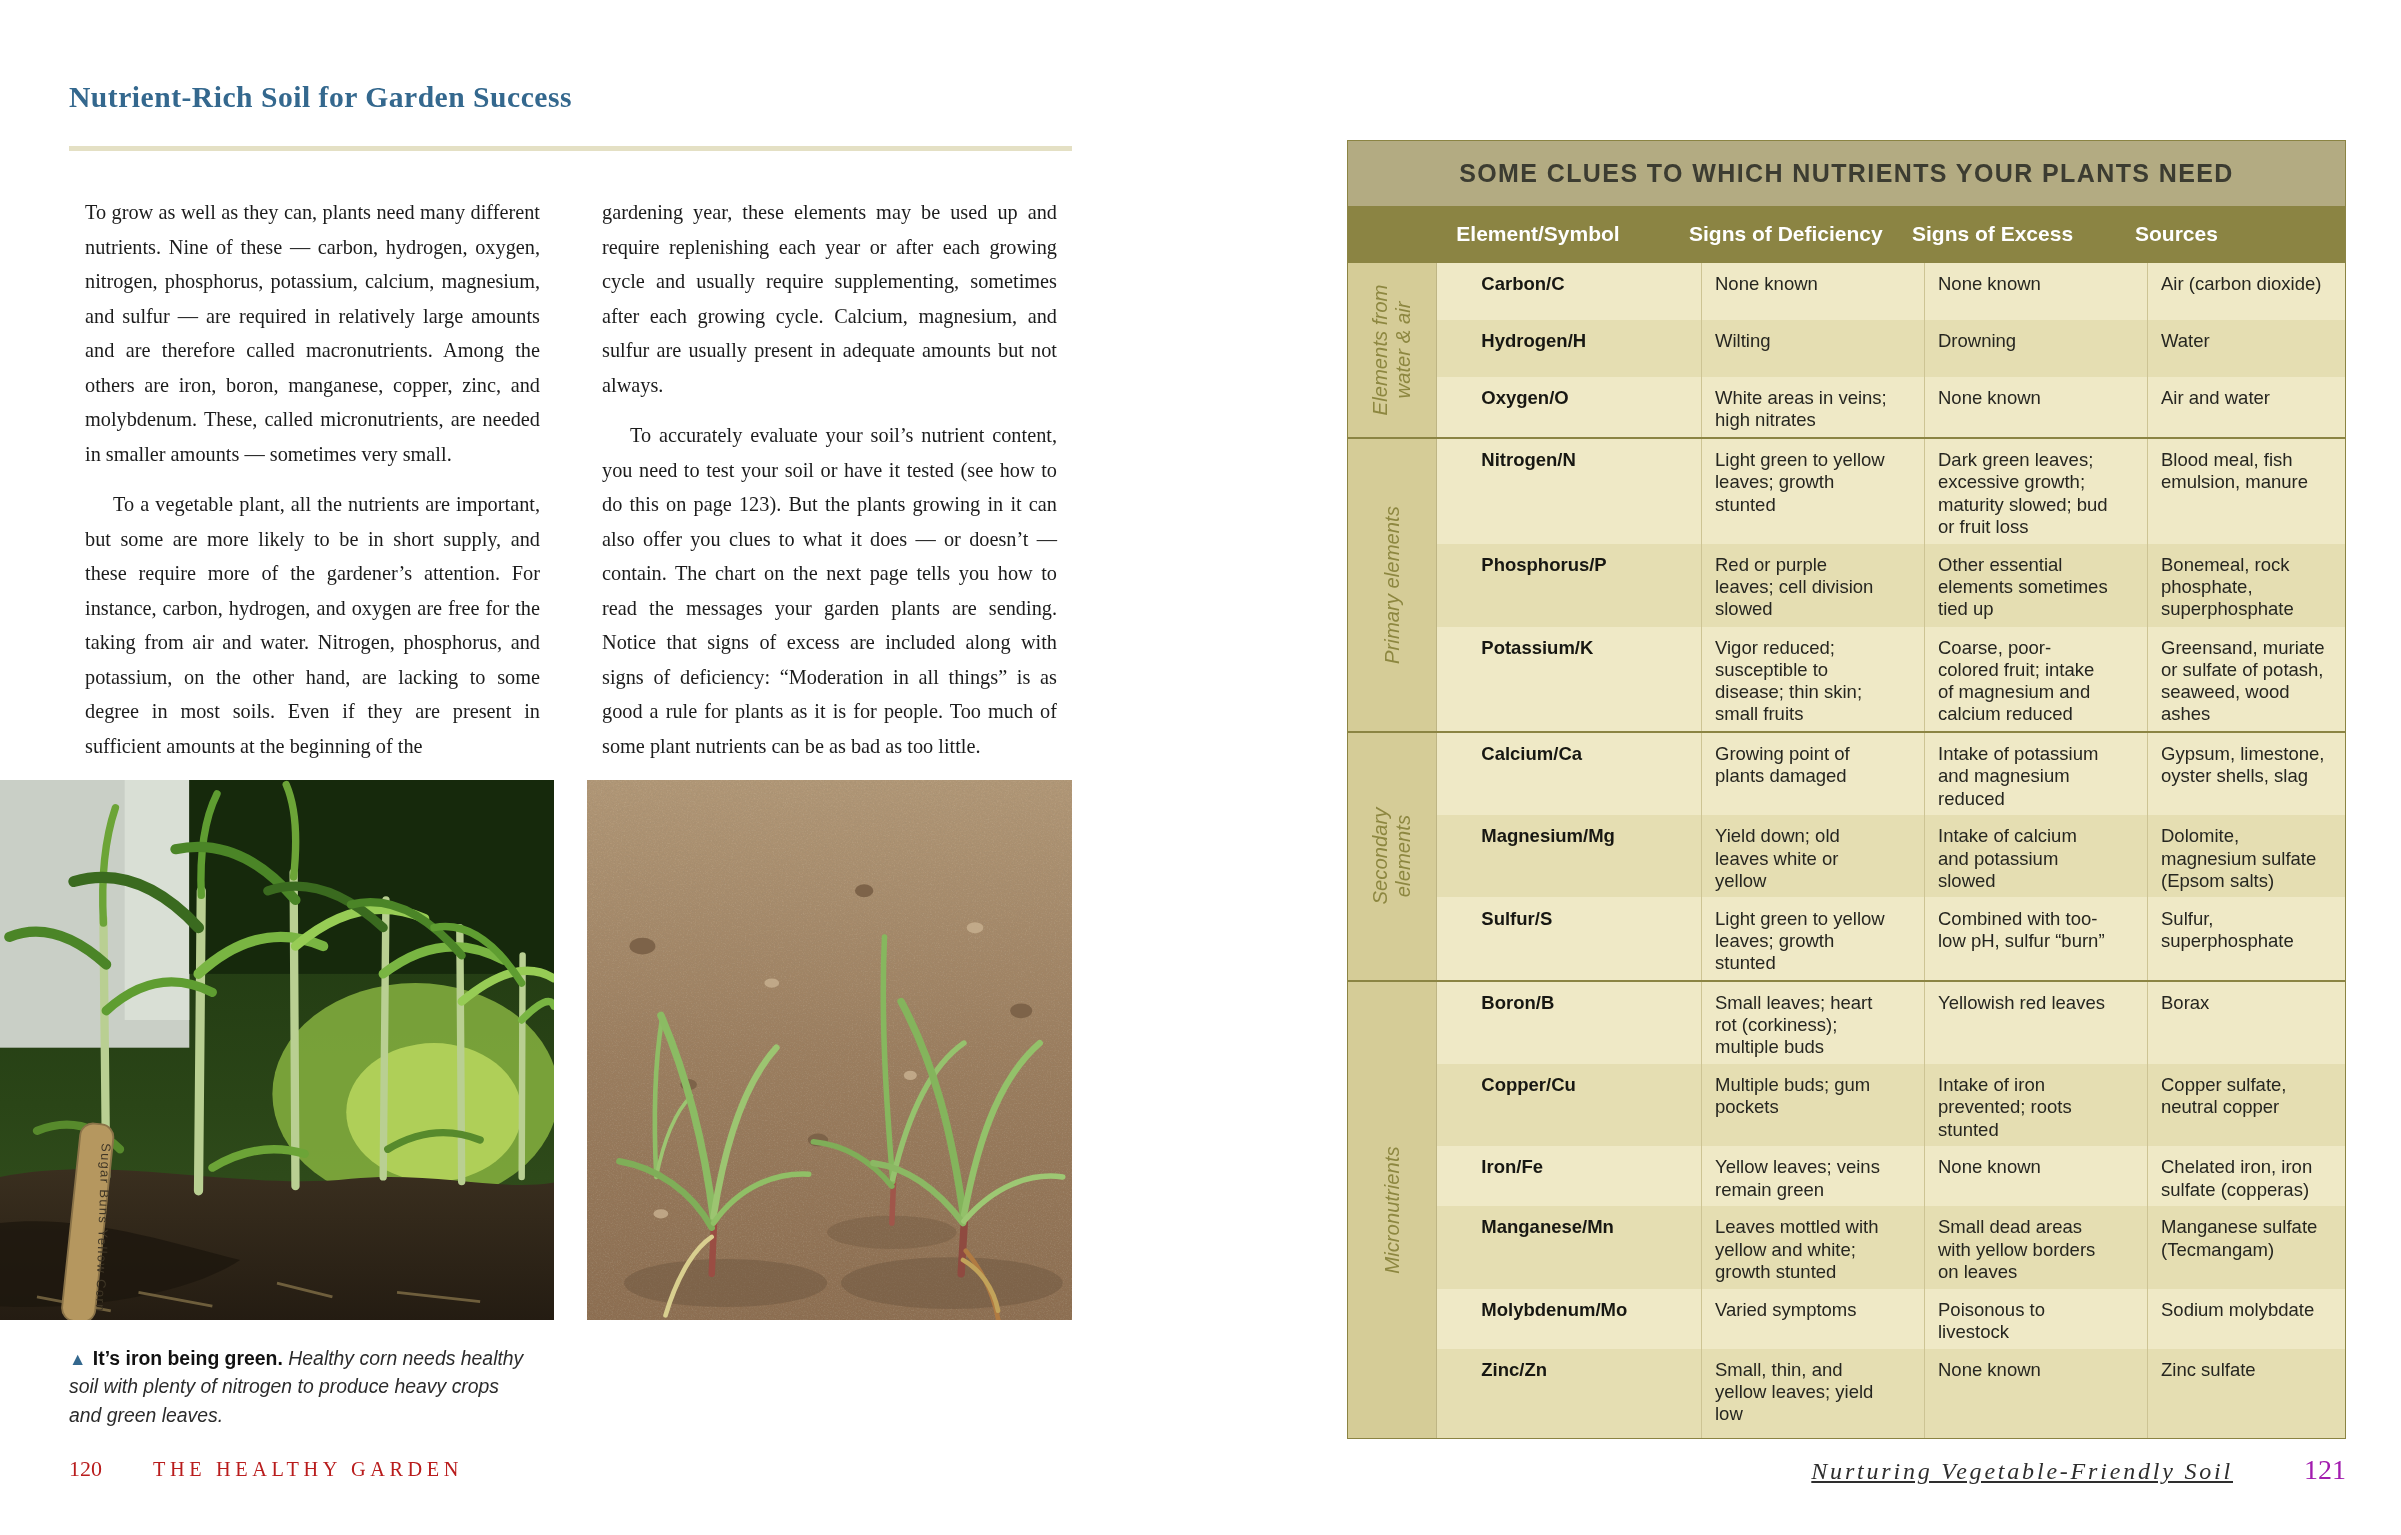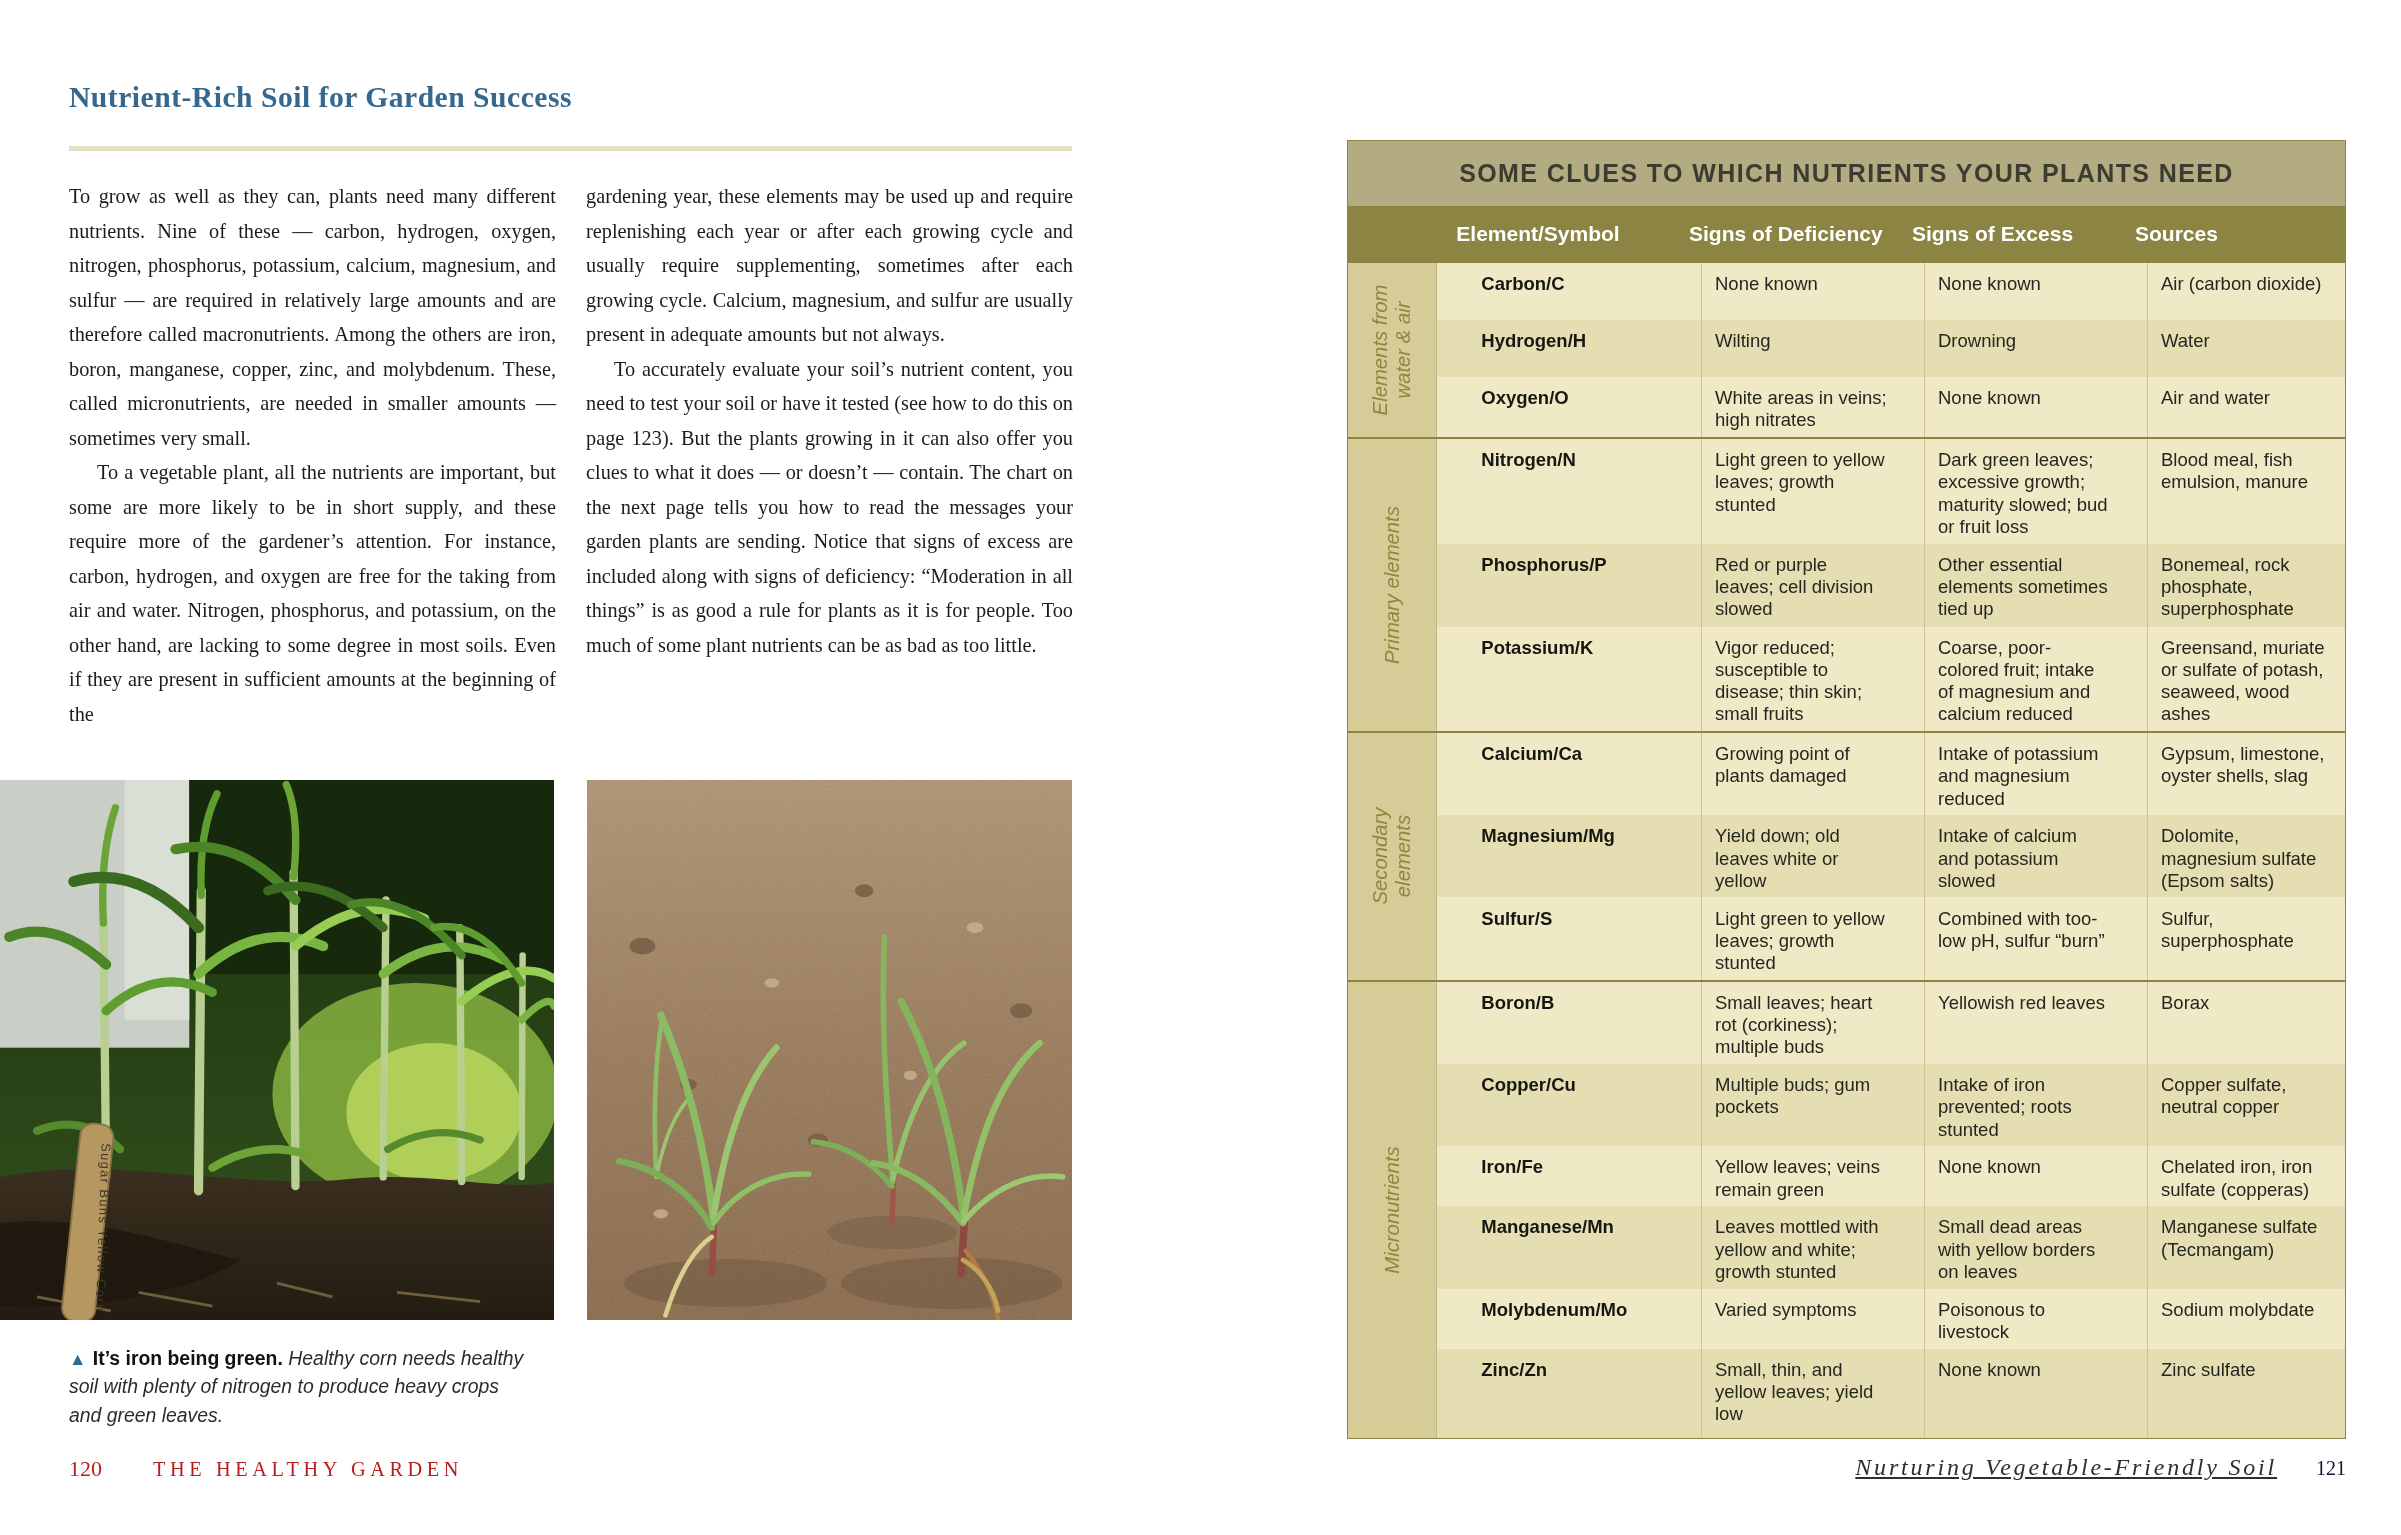--- a/index.html
+++ b/index.html
@@ -7,42 +7,42 @@
         font-family:"Liberation Serif",serif;color:#1c1c1c;}
 
   
   .page-title{position:absolute;left:69px;top:81px;margin:0;width:1007px;
 formid    font:bold 42px/1.1 "Liberation Serif",serif;color:var(--accent,#34688e);letter-spacing:0.5px;}
   .title-rule{position:absolute;left:69px;top:146px;width:1003px;height:4.6px;background:var(--rule-cream,#e4e0c4);}
 
   .col{position:absolute;top:179px;width:487px;font-size:20.3px;line-height:1.7;
        text-align:justify;hyphens:auto;}
   .col1{left:69px;} .col2{left:586px;}
-  .col p{margin:0;}
+  .col p{margin:16px;}
   .col p.indent{text-indent:28px;}
 
   .photo{position:absolute;top:780px;height:540px;overflow:hidden;background:#444;}
   .photo1{left:0;width:554px;}
   .photo2{left:587px;width:485px;}
   .photo svg{display:block;width:100%;height:100%;}
 
   .caption{position:absolute;top:1344px;font-family:"Liberation Sans",sans-serif;
            font-size:19.4px;line-height:1.45;color:#2b2b2b;font-style:italic;text-align:left;}
   .cap1{left:69px;width:466px;}
   .cap2{left:591px;width:462px;}
   .caption .tri{color:var(--accent,#34688e);font-style:normal;font-size:17.5px;margin-right:6.5px;}
   .caption .lead{font-style:normal;font-weight:bold;margin-right:5.5px;color:#111;}
 
   .footer-left{position:absolute;left:69px;top:1456px;font-family:"Liberation Serif",serif;color:#b91c1c;}
   .footer-left .num{font-size:22px;margin-right:51px;}
   .footer-left .bt{font-size:20.3px;letter-spacing:4.6px;}
 
   .footer-right{position:absolute;right:55px;top:1454px;font-family:"Liberation Serif",serif;color:#2e2e2e;white-space:nowrap;}
   .footer-right .chap{font-style:italic;font-size:24px;letter-spacing:2.8px;margin-right:39px;text-decoration:underline;}
-  .footer-right .num{font-size:20px;color:#0f172a;}
+  .footer-right .num{font-size:28px;color:#a21caf;margin-left:32px;}
 
   
   .nutrient-table{position:absolute;left:1347px;top:140px;width:999px;box-sizing:border-box;
       border:1.8px solid var(--table-olive,#8b8443);background:var(--row-light,#efe9c6);
       font-family:"Liberation Sans",sans-serif;}
   .t-title{height:65px;background:var(--table-khaki,#b3ab82);color:#3c3c31;display:flex;
       align-items:center;justify-content:center;font-weight:bold;font-size:25px;letter-spacing:1.4px;
       border-bottom:1.8px solid var(--table-olive,#8b8443);}
   .t-head{display:grid;grid-template-columns:88px 240px 223px 223px 223px;height:54px;
       background:var(--table-olive,#8b8443);color:#ffffff;font-weight:bold;font-size:21px;align-items:center;}

